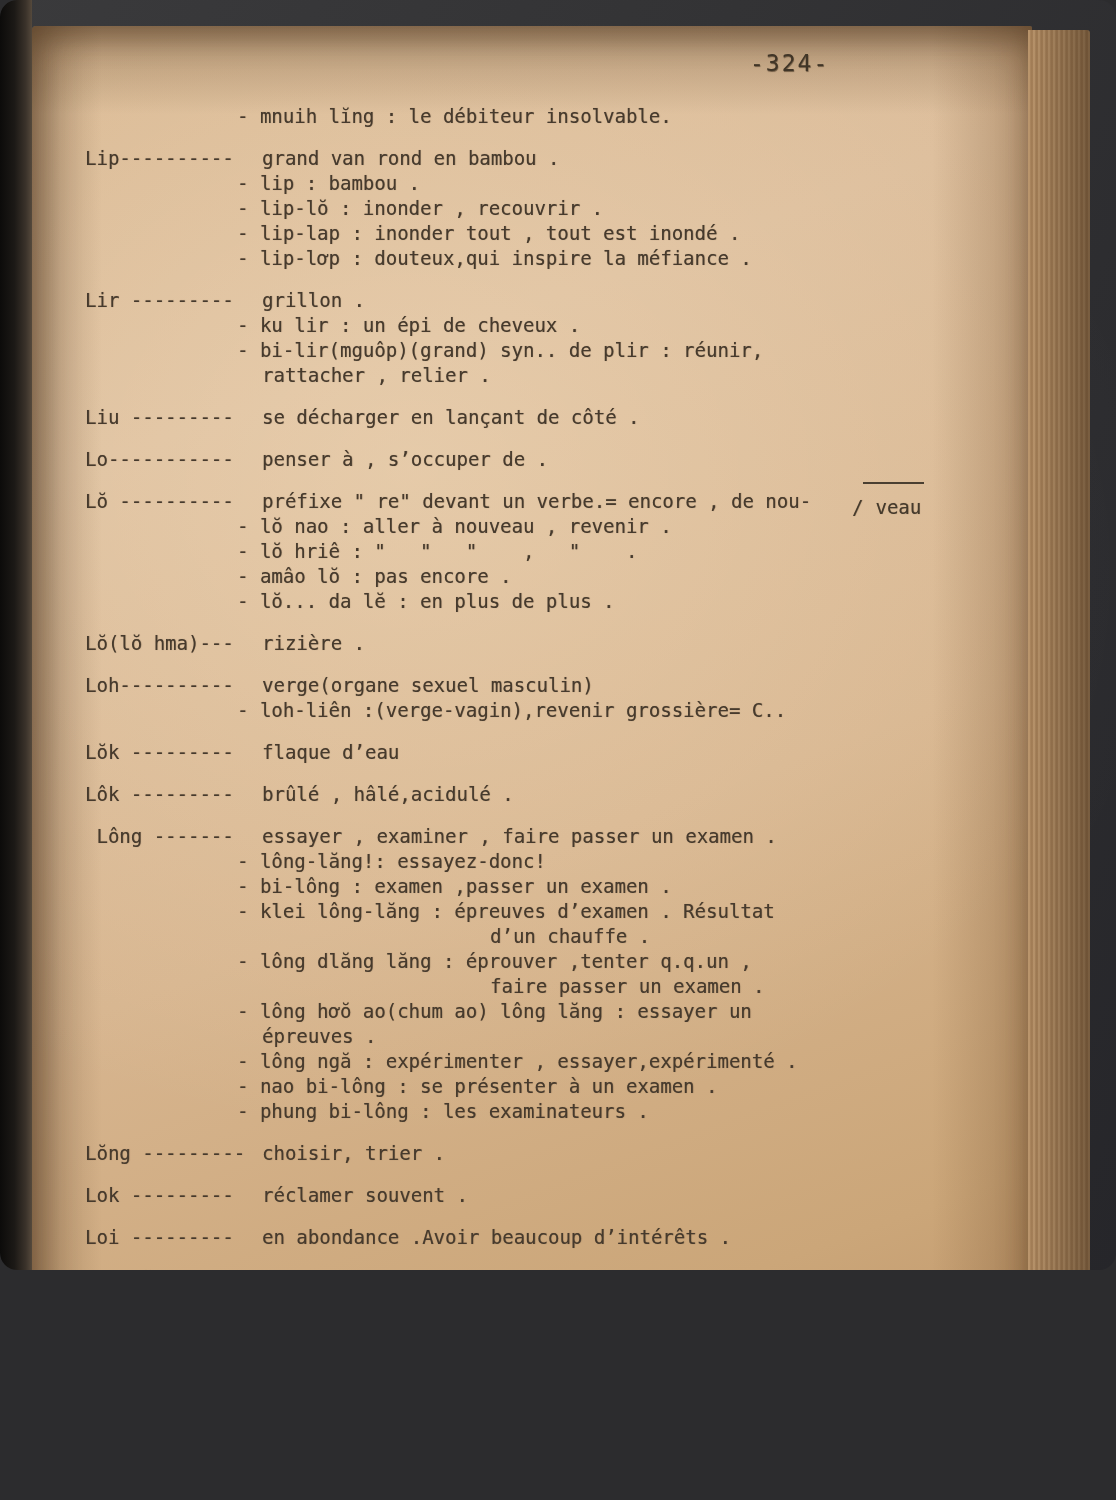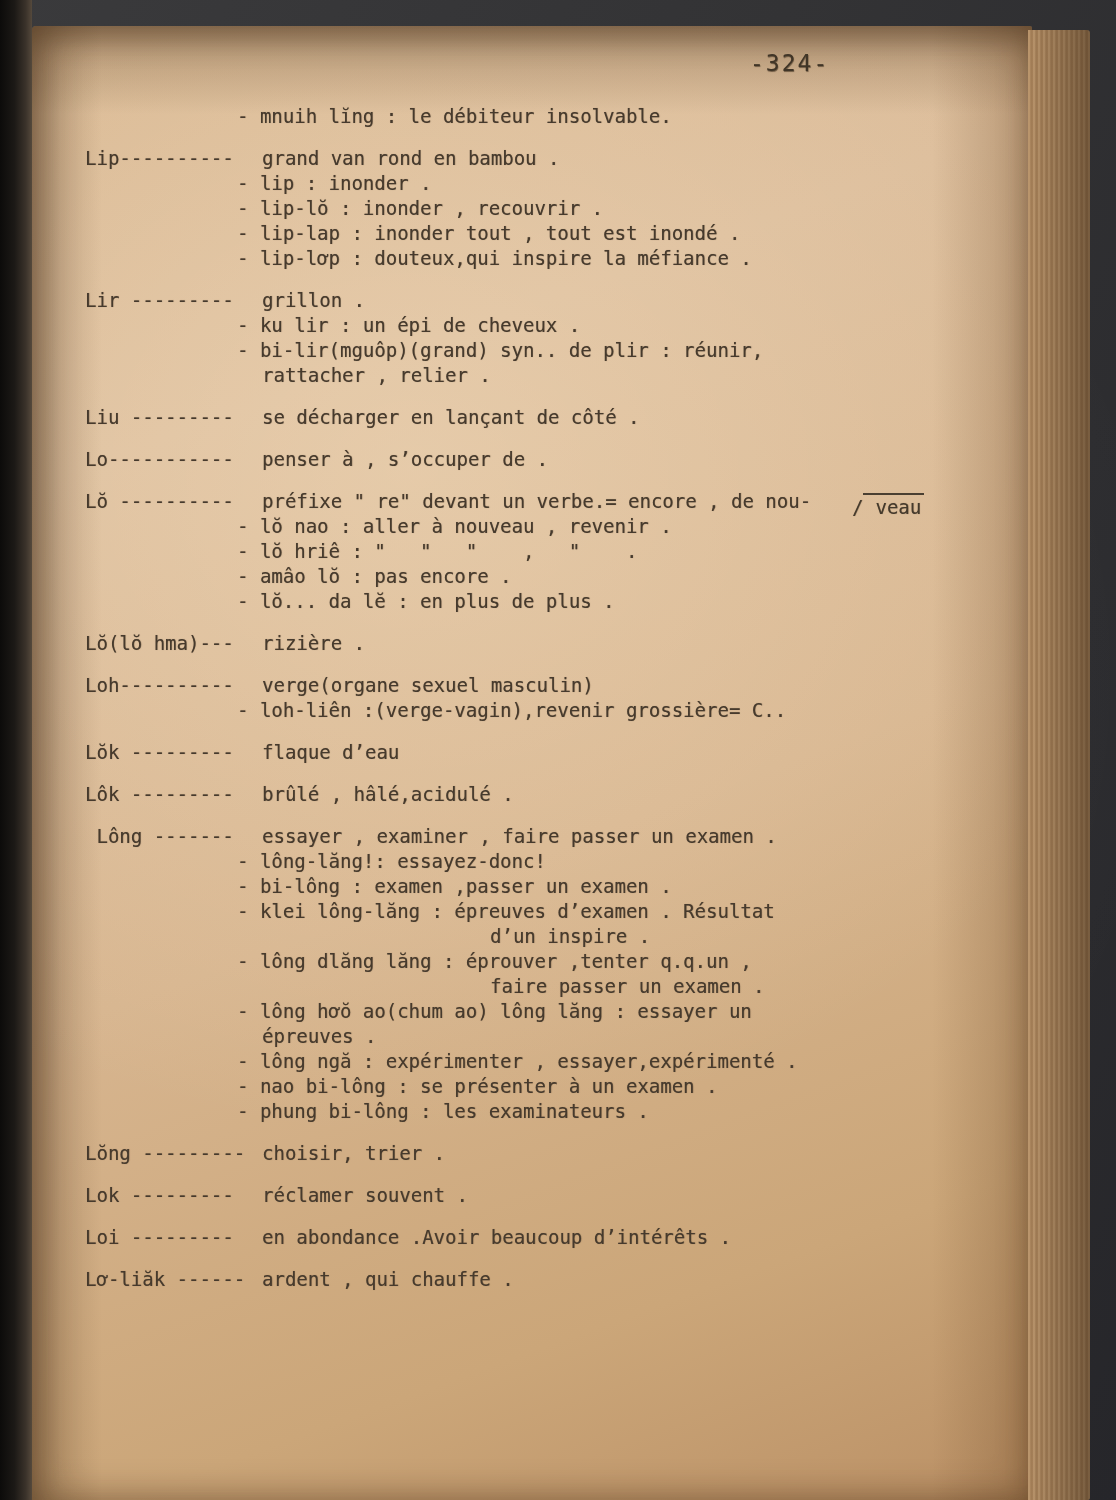--- a/index.html
+++ b/index.html
@@ -3,25 +3,26 @@
 <meta charset="utf-8">
 <style>
   html,body{margin:0;padding:0;}
   body{
     width:1116px;height:1500px;
     background:#2c2c2e;
     font-family:"DejaVu Sans Mono", monospace;
     overflow:hidden;
   }
   .scene{
-    position:relative;width:1116px;height:1500px;
+    position:relative;width:1116px;height:1270px;
     background:
       radial-gradient(ellipse 90% 75% at 52% 45%, rgba(255,255,255,0.06), transparent 60%),
       linear-gradient(120deg,#3a3a3c 0%,#333335 40%,#26262a 100%);
     overflow:hidden;
+    border-radius:17px;
   }
   .spine{
     position:absolute;left:0;top:0;width:32px;height:1500px;
     background:linear-gradient(90deg,#0c0b0a 0%,#1c1916 45%,#3a322a 80%,#55493c 100%);
   }
   .page{
     position:absolute;left:32px;top:26px;width:1000px;height:1474px;
     background:
       linear-gradient(90deg, rgba(70,45,20,0.28) 0%, transparent 7%),
       linear-gradient(0deg, transparent 94%, rgba(70,45,20,0.30) 100%),
@@ -62,42 +63,42 @@
     color:#403527;font-size:23px;letter-spacing:2px;
     text-shadow:0.5px 0.5px 0.8px rgba(60,45,28,0.6);
   }
   .margin-note{
     position:absolute;left:852px;top:496px;
     color:#453a2c;font-size:19px;
     text-shadow:0.4px 0.4px 0.7px rgba(70,52,35,0.55);
   }
   .margin-note .note-text{
     border-top:2px solid #4a3f31;
-    padding:1px 3px 0 12px;
+    padding:12px 3px 0 12px;
   }
 </style>
 </head>
 <body>
 
 <div class="scene">
   <div class="spine"></div>
   <div class="page"></div>
   <div class="page-edges"></div>
 
   <div class="page-number">-324-</div>
 
   <div class="margin-note"><span>/</span><span class="note-text">veau</span></div>
 
   <div class="textblock">
       <div class="entry">
         <div class="line lvl1">- mnuih lĭng : le débiteur insolvable.</div>
       </div>
       <div class="entry">
         <div class="line lvl0"><span class="head">Lip----------</span><span class="def">grand van rond en bambou .</span></div>
-        <div class="line lvl1">- lip : inonder .</div>
+        <div class="line lvl1">- lip : bambou .</div>
         <div class="line lvl1">- lip-lŏ : inonder , recouvrir .</div>
         <div class="line lvl1">- lip-lap : inonder tout , tout est inondé .</div>
         <div class="line lvl1">- lip-lơp : douteux,qui inspire la méfiance .</div>
       </div>
       <div class="entry">
         <div class="line lvl0"><span class="head">Lir ---------</span><span class="def">grillon .</span></div>
         <div class="line lvl1">- ku lir : un épi de cheveux .</div>
         <div class="line lvl1">- bi-lir(mguôp)(grand) syn.. de plir : réunir,</div>
         <div class="line lvl2">rattacher , relier .</div>
       </div>
@@ -125,21 +126,21 @@
         <div class="line lvl0"><span class="head">Lŏk ---------</span><span class="def">flaque d’eau</span></div>
       </div>
       <div class="entry">
         <div class="line lvl0"><span class="head">Lôk ---------</span><span class="def">brûlé , hâlé,acidulé .</span></div>
       </div>
       <div class="entry">
         <div class="line lvl0"><span class="head"> Lông -------</span><span class="def">essayer , examiner , faire passer un examen .</span></div>
         <div class="line lvl1">- lông-lăng!: essayez-donc!</div>
         <div class="line lvl1">- bi-lông : examen ,passer un examen .</div>
         <div class="line lvl1">- klei lông-lăng : épreuves d’examen . Résultat</div>
-        <div class="line lvl3">d’un inspire .</div>
+        <div class="line lvl3">d’un chauffe .</div>
         <div class="line lvl1">- lông dlăng lăng : éprouver ,tenter q.q.un ,</div>
         <div class="line lvl3">faire passer un examen .</div>
         <div class="line lvl1">- lông hơŏ ao(chum ao) lông lăng : essayer un</div>
         <div class="line lvl2">épreuves .</div>
         <div class="line lvl1">- lông ngă : expérimenter , essayer,expérimenté .</div>
         <div class="line lvl1">- nao bi-lông : se présenter à un examen .</div>
         <div class="line lvl1">- phung bi-lông : les examinateurs .</div>
       </div>
       <div class="entry">
         <div class="line lvl0"><span class="head">Lŏng ---------</span><span class="def">choisir, trier .</span></div>

